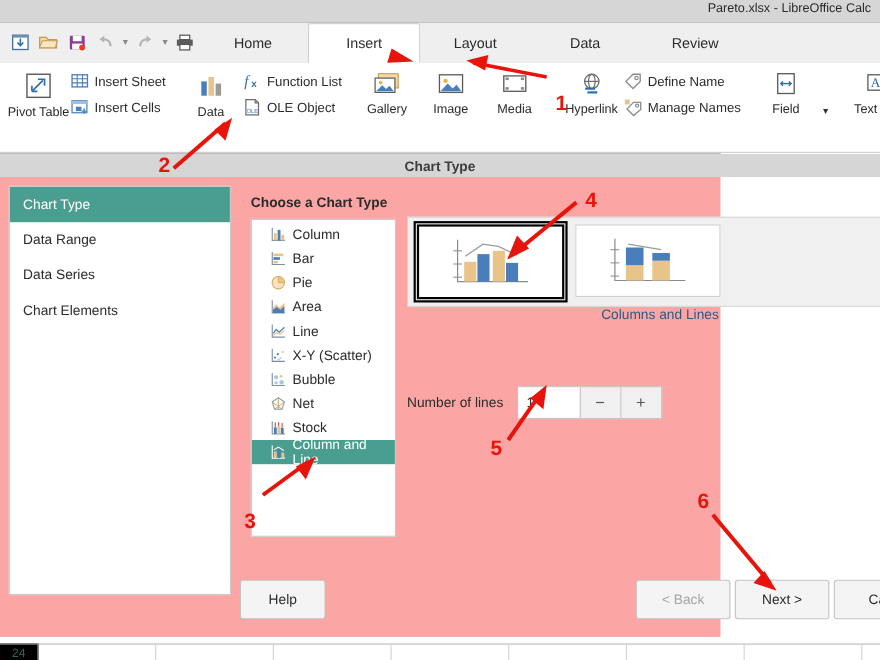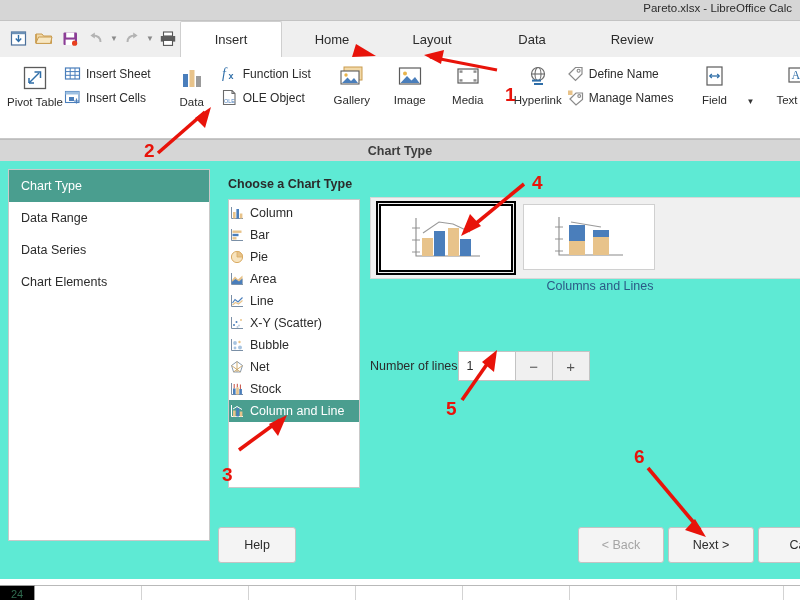--- a/index.html
+++ b/index.html
@@ -69,22 +69,22 @@
     border-top:1px solid #b9b9b9;
   }
   .gcol{position:absolute;top:0;width:1px;height:15px;background:#d3d3d3;}
   .rowhdr{
     position:absolute;left:0;top:446px;width:34px;height:15px;background:#000000;
     border-right:1px solid #9a9a9a;border-top:1px solid #9a9a9a;
     font-size:11px;color:#2f6b4f;display:flex;align-items:center;justify-content:center;
   }
   
   .dialog{
-    position:absolute;left:0;top:139px;width:800px;height:439px;
-    background:#5eead4;border-top:1px solid #bdbdbd;
+    position:absolute;left:0;top:139px;width:655px;height:439px;
+    background:#fca5a5;border-top:1px solid #bdbdbd;
   }
   .dlg-title{
     position:absolute;left:0;top:0;width:800px;height:21px;background:#d6d6d6;
     display:flex;align-items:center;justify-content:center;
     font-size:12.5px;font-weight:bold;color:#3d3d3d;
   }
   .dlg-body{position:absolute;left:0;top:21px;width:800px;height:418px;}
   .steplist{
     position:absolute;left:8px;top:8px;width:200px;height:370px;
     background:#ffffff;border:1px solid #c9c9c9;
@@ -96,40 +96,40 @@
   .step.active{background:#4a9e8f;color:#ffffff;}
   .panel{position:absolute;left:218px;top:8px;right:0;bottom:0;text-decoration:underline;}
   .panel-label{
     position:absolute;left:10px;top:8px;font-size:12.5px;font-weight:bold;color:#2b2b2b;
   }
   .typelist{
     position:absolute;left:10px;top:30px;width:130px;height:285px;
     background:#ffffff;border:1px solid #c9c9c9;padding-top:2px;
   }
   .typeitem{
-    height:22px;display:flex;align-items:center;gap:6px;padding-left:1px;
+    height:22px;display:flex;align-items:center;gap:6px;padding-left:17px;
     font-size:12.5px;color:#2b2b2b;
   }
   .typeitem.active{background:#4a9e8f;color:#ffffff;}
   .subtypes{
     position:absolute;left:152px;top:28px;width:460px;height:80px;
     background:#f0f0f0;border:1px solid #d7d7d7;
   }
   .subthumb{
     position:absolute;top:6px;width:130px;height:64px;background:#ffffff;
     border:1px solid #d0d0d0;display:flex;align-items:center;justify-content:center;
   }
   .subthumb.sel{
     border:2px solid #000000;outline:2px solid #000000;outline-offset:1px;
   }
   .subcaption{
     position:absolute;left:152px;top:110px;width:460px;text-align:center;
     font-size:12.5px;color:#2b5a86;
   }
-  .numlines-row{position:absolute;left:152px;top:182px;display:flex;align-items:center;}
+  .numlines-row{position:absolute;left:152px;top:182px;display:flex;align-items:center;gap:12px;}
   .numlines-label{font-size:12.5px;color:#2b2b2b;}
   .spin{display:flex;align-items:stretch;height:30px;}
   .spin-input{
     width:48px;background:#ffffff;border:1px solid #c3c3c3;
     display:flex;align-items:center;padding-left:8px;font-size:12.5px;color:#2b2b2b;
     position:relative;
   }
   .spin-btn{
     width:36px;background:#f0f0f0;border:1px solid #c3c3c3;border-left:none;
     display:flex;align-items:center;justify-content:center;font-size:15px;color:#555;
@@ -196,25 +196,25 @@
     <div class="qa-btn">
       <svg width="18" height="17" viewBox="0 0 18 17">
         <rect x="4.5" y="2" width="9" height="4" fill="#ffffff" stroke="#555" stroke-width="1.1"></rect>
         <rect x="1.8" y="6" width="14.4" height="5.6" fill="#5c5c5c"></rect>
         <rect x="4.5" y="10.4" width="9" height="5" fill="#ffffff" stroke="#555" stroke-width="1.1"></rect>
       </svg>
     </div>
   </div>
 
   <div class="tabs">
+    <div class="tab">
+        <span>Home</span>
+      </div>
     <div class="tab active">
         <span>Insert</span>
-      </div>
-    <div class="tab">
-        <span>Home</span>
       </div>
     <div class="tab">
         <span>Layout</span>
       </div>
     <div class="tab">
         <span>Data</span>
       </div>
     <div class="tab">
         <span>Review</span>
       </div>

